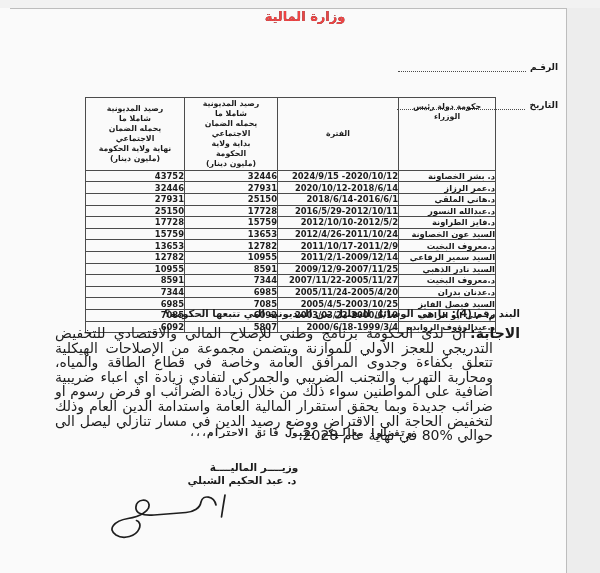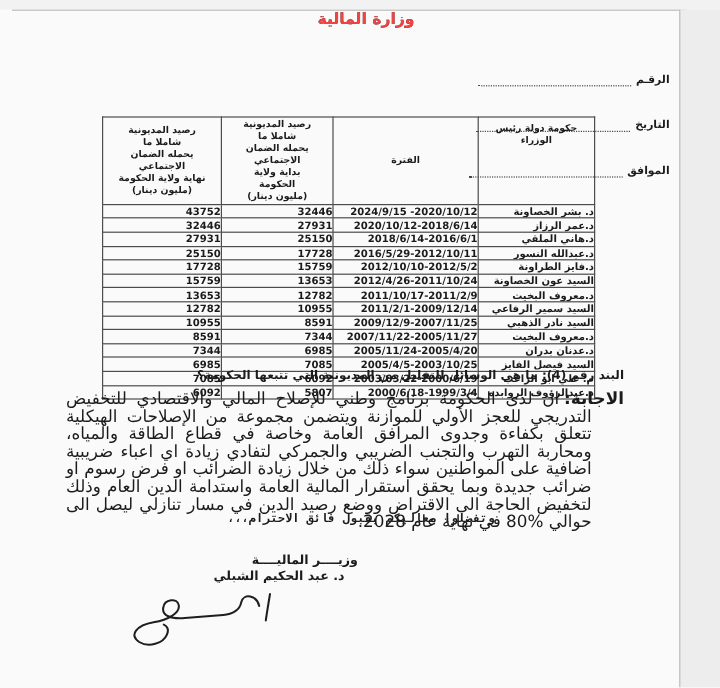--- a/index.html
+++ b/index.html
@@ -59,45 +59,41 @@
   .answer{
     position:absolute;top:326px;right:80px;width:465px;direction:rtl;
     font-size:14px;line-height:14.6px;text-align:justify;
     padding-right:27px;text-indent:-27px;box-sizing:border-box;
   }
   .a-label{font-weight:bold;margin-left:4px;}
 
   
   .salutation{position:absolute;top:427px;right:188px;direction:rtl;font-size:10px;font-weight:bold;white-space:nowrap;font-family:Liberation Mono, monospace;}
   .minister-title{position:absolute;top:452px;left:190px;width:128px;text-align:center;direction:rtl;font-size:10.5px;font-weight:bold;white-space:nowrap;margin-top:9px;}
-  .minister-name{position:absolute;top:474px;left:178px;width:128px;text-align:left;direction:rtl;font-size:10.5px;font-weight:bold;white-space:nowrap;}
+  .minister-name{position:absolute;top:474px;left:178px;width:128px;text-align:center;direction:rtl;font-size:10.5px;font-weight:bold;white-space:nowrap;}
   .signature{position:absolute;left:98px;top:486px;}
 </style>
 </head>
 <body>
 
 <div class="scan">
 
   <div class="strip-top"></div>
   <div class="edge-top"></div>
   <div class="edge-right"></div>
 
   <div class="logo">وزارة المالية</div>
 
   <div class="ref-fields">
     <div class="ref-row">
       <span class="ref-label">الرقـم</span>
       <span class="ref-dots"></span>
     </div>
     <div class="ref-row">
       <span class="ref-label">التاريخ</span>
-      <span class="ref-dots"></span>
-    </div>
-    <div class="ref-row">
-      <span class="ref-label">الموافق</span>
       <span class="ref-dots"></span>
     </div>
   </div>
 
   <table class="debt">
     <colgroup>
         <col style="width:97px">
         <col style="width:121px">
         <col style="width:93px">
         <col style="width:99px">

